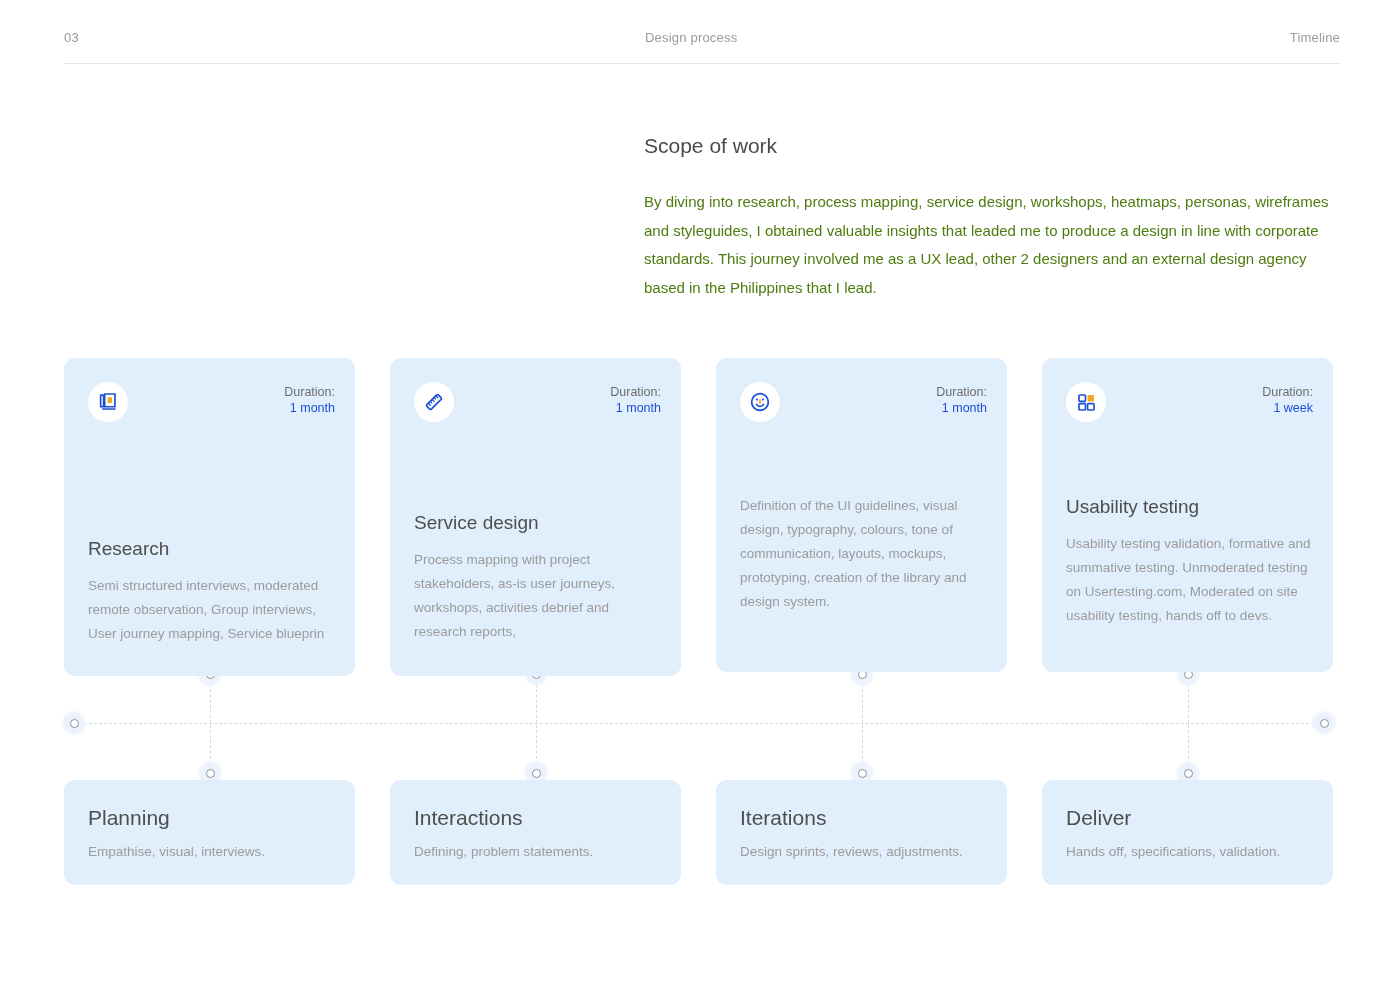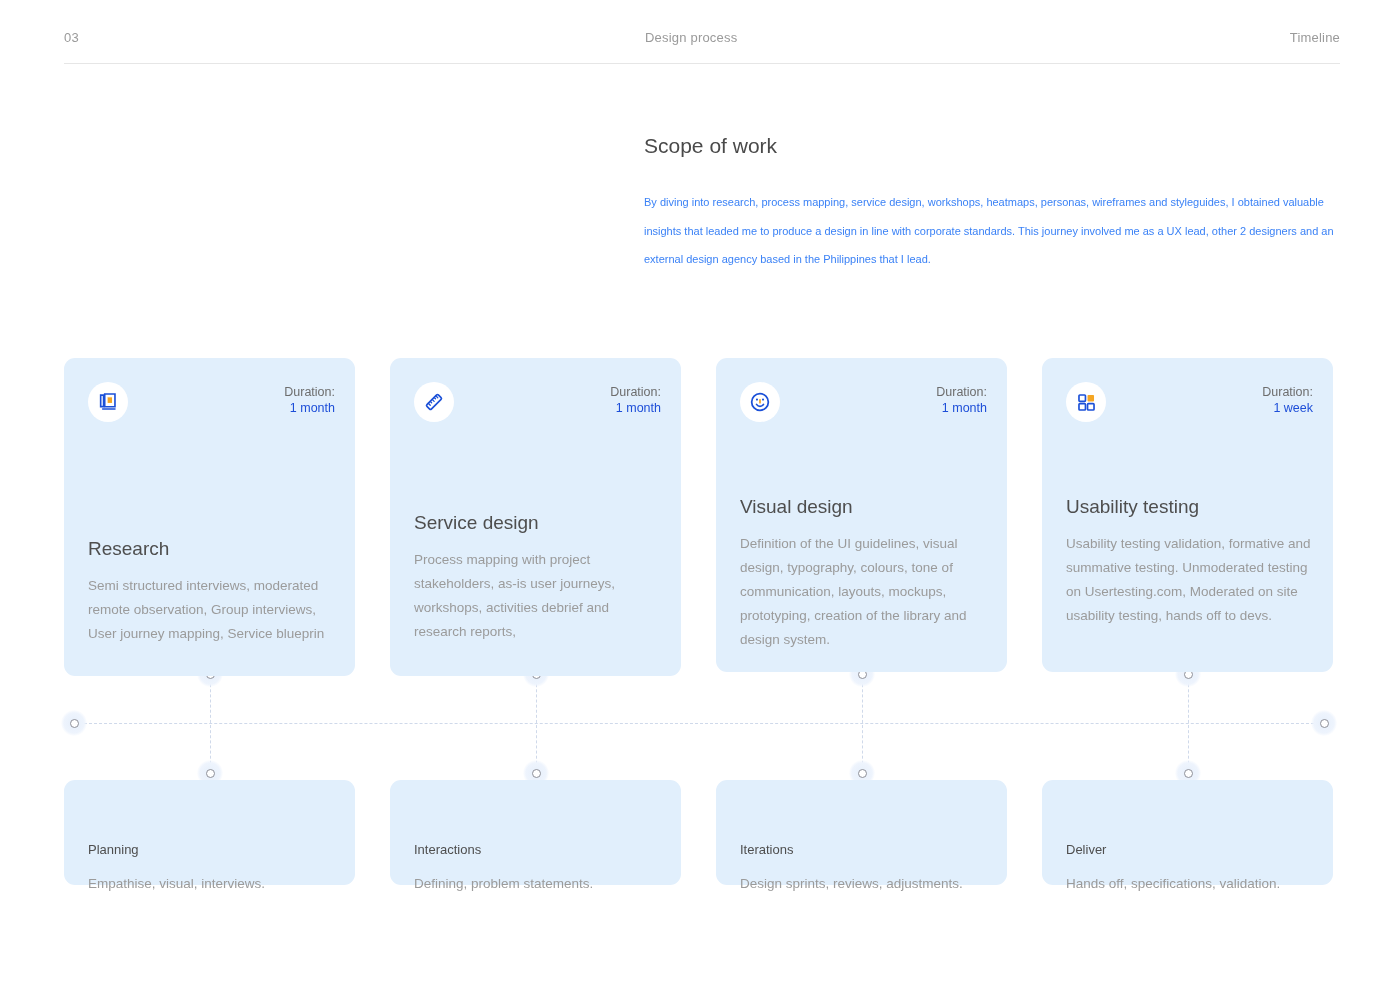--- a/index.html
+++ b/index.html
@@ -52,23 +52,23 @@
     width: 690px;
   }
   .scope-title {
     font-size: 21px;
     color: #4a4a4a;
     font-weight: 400;
     line-height: 28px;
     margin-bottom: 28px;
   }
   .scope-body {
-    font-size: 11px;
+    font-size: 15px;
     line-height: 28.5px;
-    color: #3b82f6;
+    color: #4d7c0f;
     font-weight: 400;
   }
 
   
   .timeline {
     position: absolute;
     left: 0;
     top: 0;
     width: 1400px;
     height: 995px;
@@ -165,21 +165,21 @@
     font-weight: 400;
     line-height: 26px;
     margin-bottom: 12px;
   }
   .card-text {
     font-size: 13.5px;
     line-height: 24px;
     color: #9b9b9b;
   }
   .card-bottom .card-body { left: 24px; right: 20px; top: 25px; }
-  .card-bottom .card-title { font-size: 13px; margin-bottom: 11px; margin-top: 32px; }
+  .card-bottom .card-title { font-size: 21px; margin-bottom: 11px; }
   .card-bottom .card-text { font-size: 13.5px; line-height: 20px; }
 
   svg { display: block; }
 </style>
 </head>
 <body>
 
 <div class="page">
 
   <div class="header">
@@ -268,21 +268,20 @@
           <path d="M12 9.6v3.1" stroke="#f5a623" stroke-width="1.9" stroke-linecap="round"></path>
           <path d="M8.2 14.6c1 1.5 2.3 2.2 3.8 2.2s2.8-.7 3.8-2.2" fill="none" stroke="#1b50d8" stroke-width="1.8" stroke-linecap="round"></path>
         </svg>
       </div>
       <div class="duration">
         <span class="dur-label">Duration:</span>
         <span class="dur-value">1 month</span>
       </div>
     </div>
     <div class="card-body" style="top:136px;">
-      <div class="card-title">Visual design</div>
       <div class="card-text">Definition of the UI guidelines, visual design, typography, colours, tone of communication, layouts, mockups, prototyping, creation of the library and design system.</div>
     </div>
   </div>
 
   <div class="card card-top" style="left:1042px; top:358px; height:314px;">
     <div class="card-head">
       <div class="icon-circle">
         <svg width="21" height="21" viewBox="0 0 24 24" aria-hidden="true">
           <rect x="3.4" y="3.4" width="7.4" height="7.4" rx="1" fill="none" stroke="#1b50d8" stroke-width="1.9"></rect>
           <rect x="13.2" y="3.4" width="7.4" height="7.4" rx="1" fill="#f5a623"></rect>

